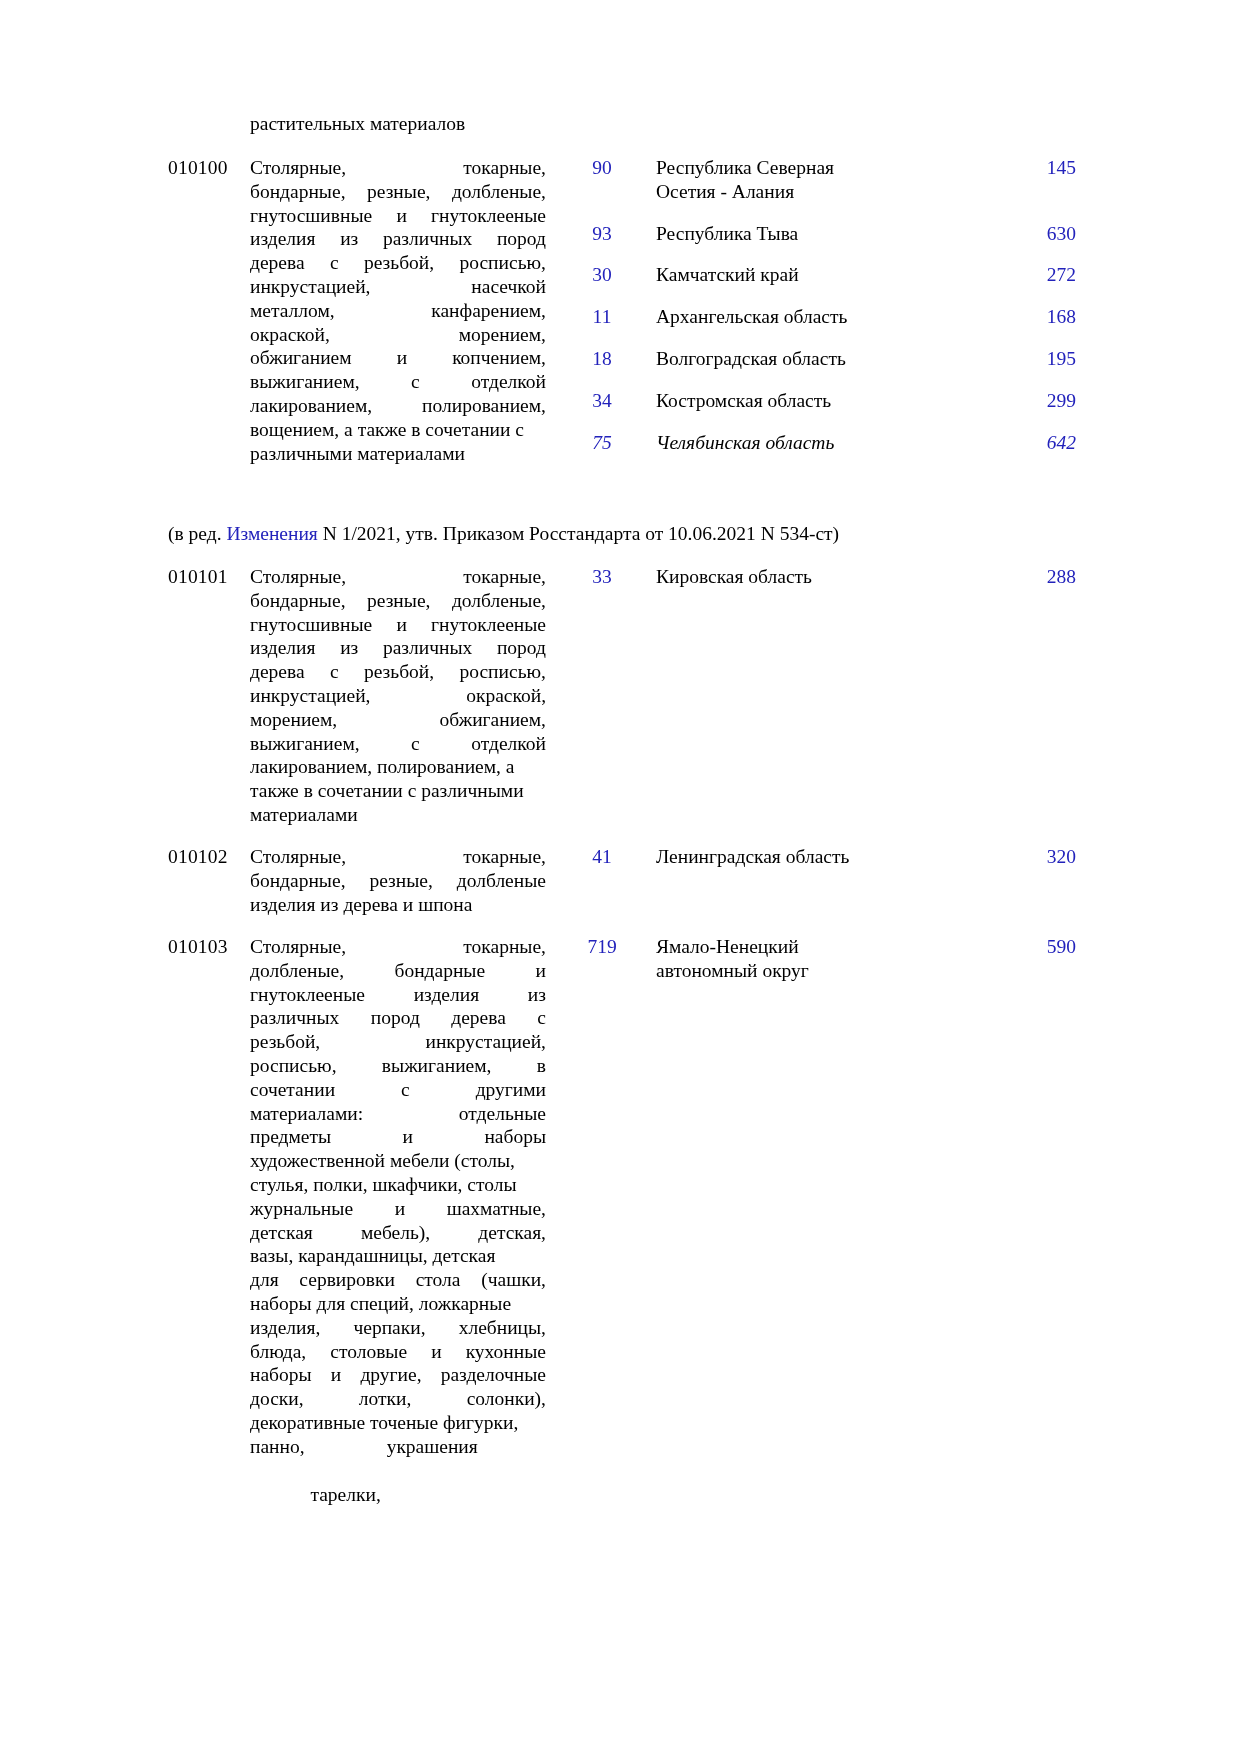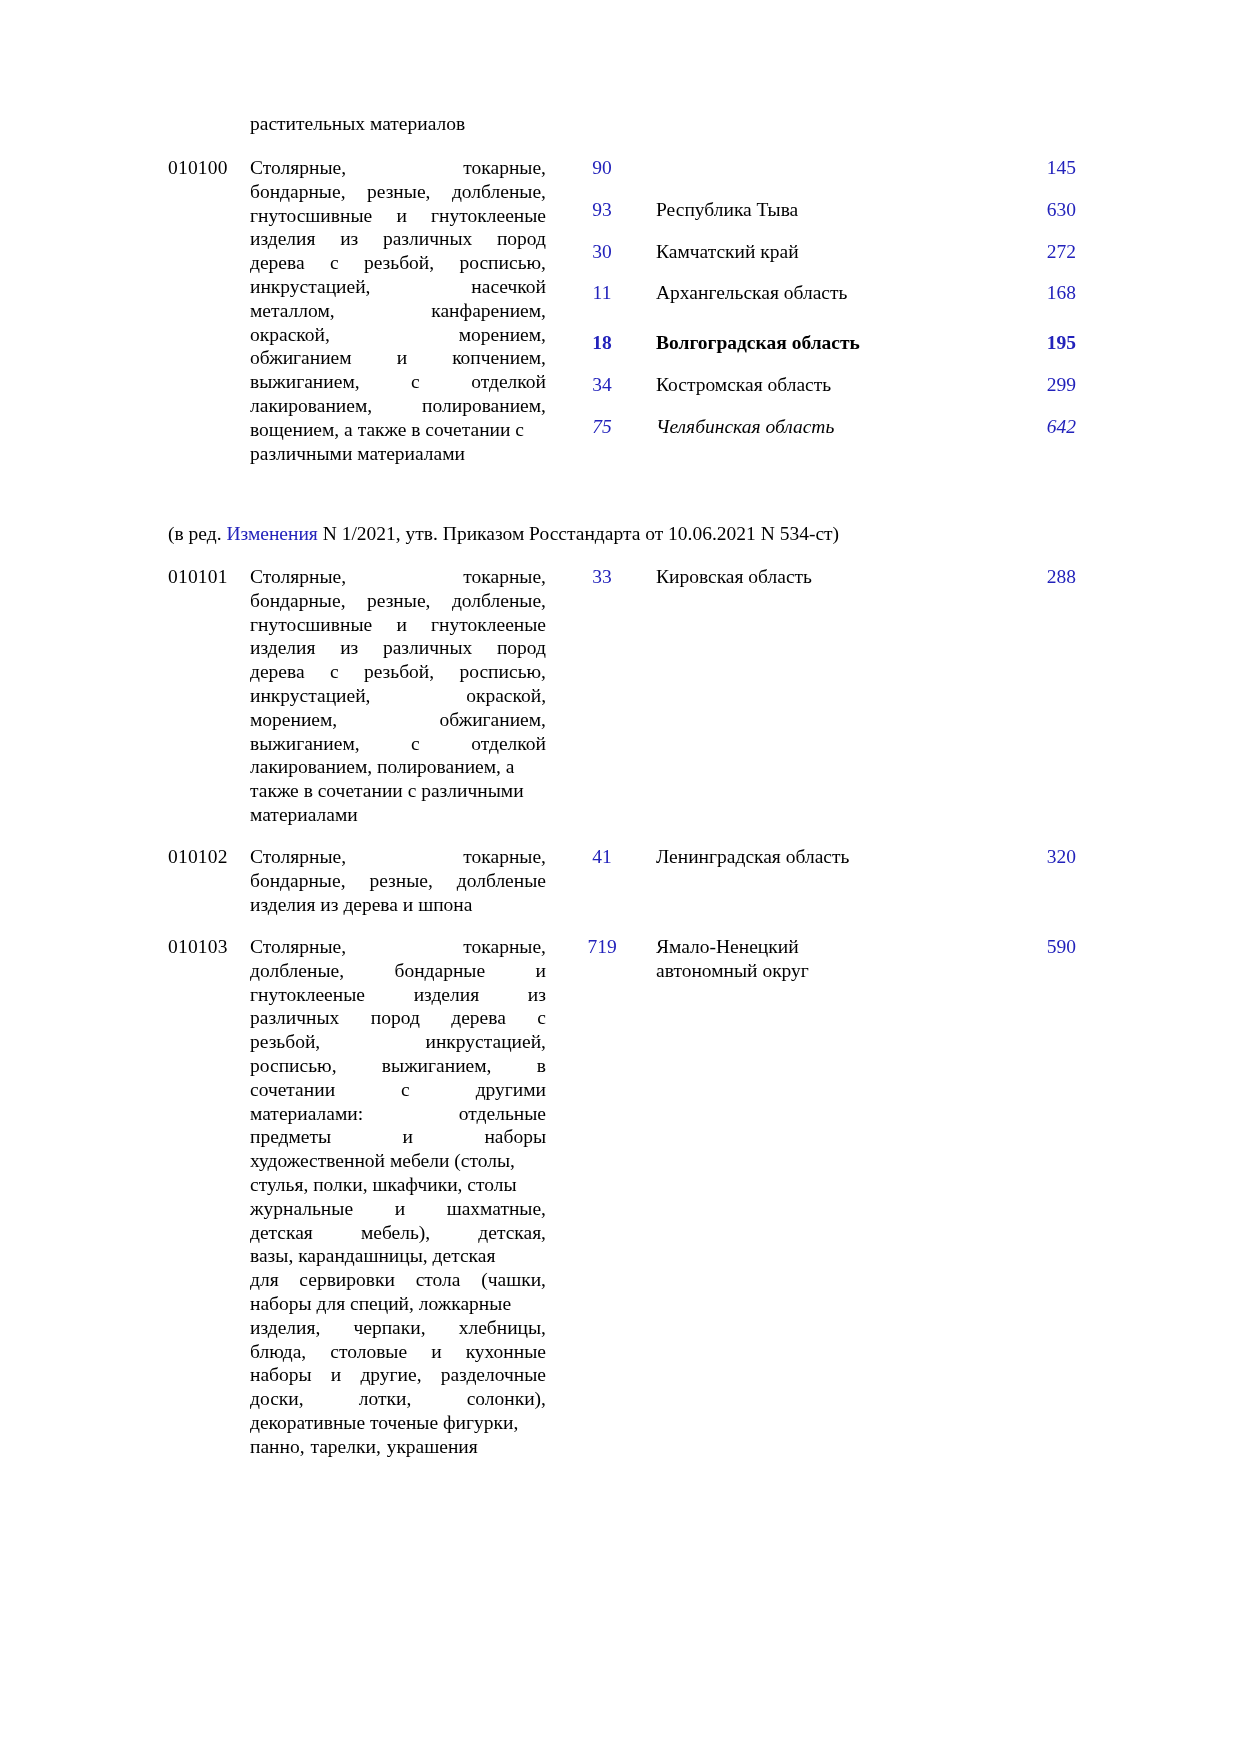--- a/index.html
+++ b/index.html
@@ -182,20 +182,24 @@
             <i>лакированием,</i>
             <i>полированием,</i>
           </div>
           <div class="jl last">вощением, а также в сочетании с</div>
           <div class="jl last">различными материалами</div>
         </div>
       <div class="col-right" id="regs-0">
           <div class="rrow" style="margin-top: 0px;">
             <div class="rc">90</div>
             <div></div>
+            <div class="rn">
+              <div>Республика Северная</div>
+              <div>Осетия - Алания</div>
+            </div>
             <div class="rv">145</div>
           </div>
           <div class="rrow" style="margin-top: 18px;">
             <div class="rc">93</div>
             <div></div>
             <div class="rn">
               <div>Республика Тыва</div>
             </div>
             <div class="rv">630</div>
           </div>
@@ -208,21 +212,21 @@
             <div class="rv">272</div>
           </div>
           <div class="rrow" style="margin-top: 18px;">
             <div class="rc">11</div>
             <div></div>
             <div class="rn">
               <div>Архангельская область</div>
             </div>
             <div class="rv">168</div>
           </div>
-          <div class="rrow" style="margin-top: 26px; font-weight: bold;">
+          <div class="rrow" style="margin-top: 18px;">
             <div class="rc">18</div>
             <div></div>
             <div class="rn">
               <div>Волгоградская область</div>
             </div>
             <div class="rv">195</div>
           </div>
           <div class="rrow" style="margin-top: 18px;">
             <div class="rc">34</div>
             <div></div>
@@ -420,21 +424,21 @@
             <i>разделочные</i>
           </div>
           <div class="jl">
             <i>доски,</i>
             <i>лотки,</i>
             <i>солонки),</i>
           </div>
           <div class="jl last">декоративные точеные фигурки,</div>
           <div class="jl last" style="justify-content: flex-start;">
             <i>панно,</i>
-            <i style="margin-left: 0.3em;">тарелки,</i>
+            <i style="margin-left: 0.3em; margin-top: 48px;">тарелки,</i>
             <i style="margin-left: 0.3em;">украшения</i>
           </div>
         </div>
       <div class="col-right" id="regs-3">
           <div class="rrow" style="margin-top: 0px;">
             <div class="rc">719</div>
             <div></div>
             <div class="rn">
               <div>Ямало-Ненецкий</div>
               <div>автономный округ</div>

